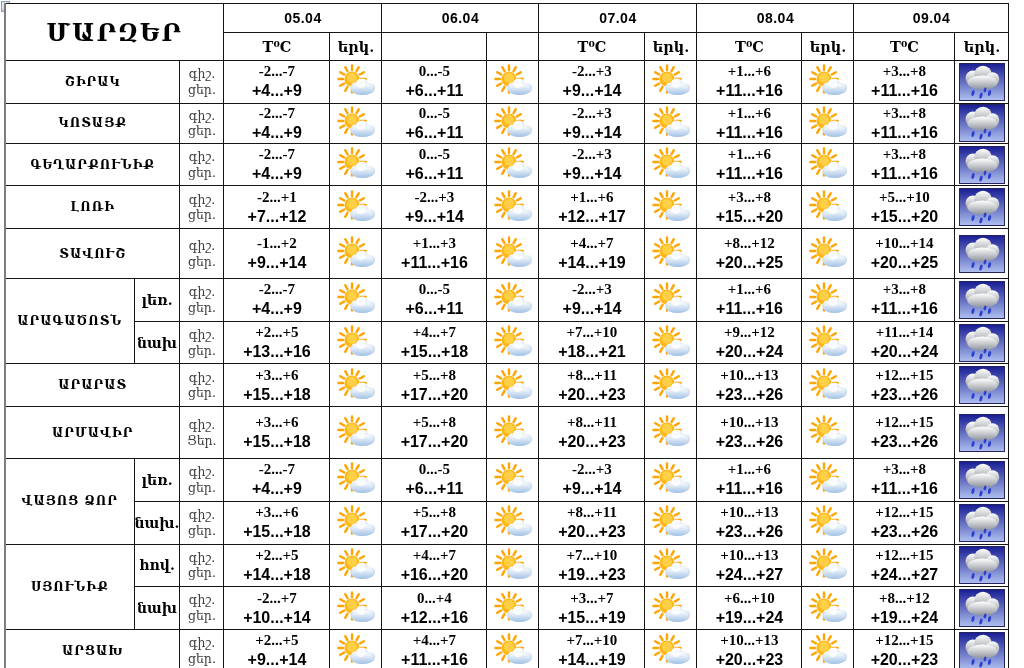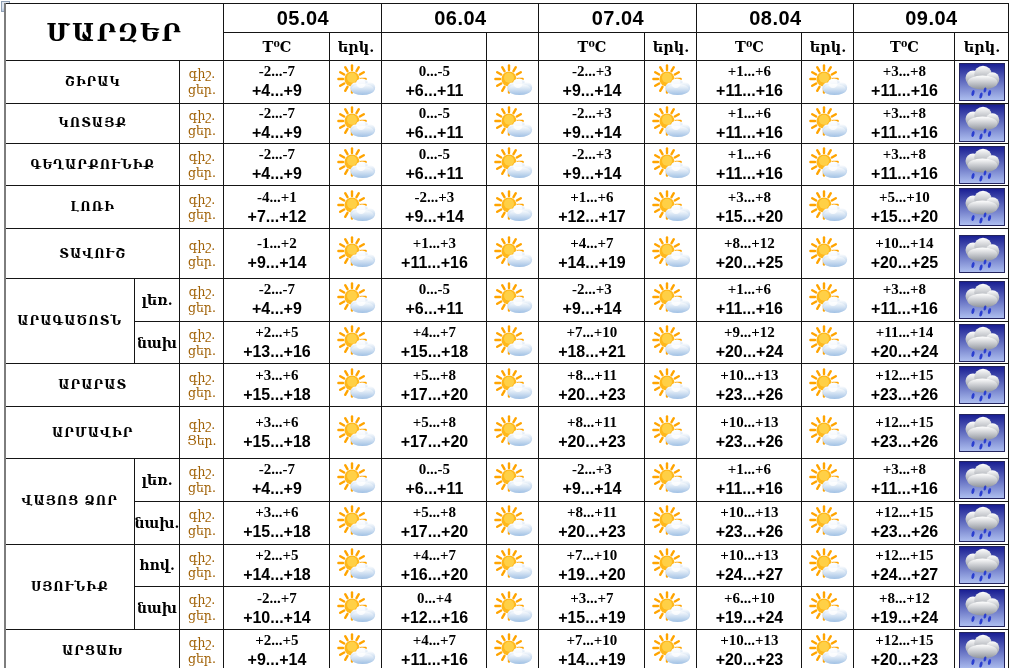--- a/index.html
+++ b/index.html
@@ -11,29 +11,29 @@
 
   .table-wrap{position:absolute;left:4px;top:3px;}
   table.forecast{border-collapse:collapse;table-layout:fixed;background:#fff;padding-left:8px;}
   table.forecast td,table.forecast th{border:1.6px solid #151515;padding:0;
     text-align:center;vertical-align:middle;overflow:hidden;background:#fff;}
   table.forecast{border-left:2px solid #7d7d7d;}
 
   th.corner{font-size:24px;font-weight:700;letter-spacing:2px;
     font-family:"DejaVu Serif","DejaVu Sans",serif;}
   th.date-th{font-family:"Liberation Sans","DejaVu Sans",sans-serif;
-    font-size:20px;font-weight:700;height:28px;letter-spacing:0.5px;}
+    font-size:14px;font-weight:700;height:28px;letter-spacing:0.5px;}
   th.sub-th{font-family:"DejaVu Serif","DejaVu Sans",serif;
     font-size:14.5px;font-weight:700;height:27px;margin-top:48px;}
 
   td.region-cell{font-size:12px;font-weight:700;letter-spacing:1px;
     font-family:"DejaVu Serif","DejaVu Sans",serif;}
   td.sub-cell{font-size:14px;font-weight:700;
     font-family:"DejaVu Serif","DejaVu Sans",serif;}
-  td.labels-cell{font-size:12.5px;line-height:1.25;color:#a16207;
+  td.labels-cell{font-size:12.5px;line-height:1.25;color:#404040;
     font-family:"DejaVu Serif","DejaVu Sans",serif;}
   td.labels-cell div{white-space:nowrap;}
 
   td.temp-cell .night{font-family:"Liberation Serif","DejaVu Serif",serif;
     font-weight:700;font-size:15px;line-height:19px;}
   td.temp-cell .day{font-family:"Liberation Sans","DejaVu Sans",sans-serif;
     font-weight:700;font-size:16px;line-height:20px;}
 
   td.icon-cell svg{display:block;margin:0 auto;}
 </style>
@@ -580,21 +580,21 @@
   </svg>
           </td>
         </tr>
         <tr style="height: 42.7px; margin-top: 38px;">
           <td class="region-cell" colspan="2">ԼՈՌԻ</td>
           <td class="labels-cell">
             <div>գիշ.</div>
             <div>ցեր.</div>
           </td>
           <td class="temp-cell">
-            <div class="night">-4...+1</div>
+            <div class="night">-2...+1</div>
             <div class="day">+7...+12</div>
           </td>
           <td class="icon-cell">
             <svg width="48" height="35" viewBox="0 0 48 35">
     <defs>
                 <linearGradient id="pc18" x1="0" y1="0" x2="0" y2="1">
       <stop offset="0" stop-color="#FFFFFF"></stop>
       <stop offset="1" stop-color="#9FC0E4"></stop>
                 </linearGradient>
               </defs>
@@ -1978,21 +1978,21 @@
     <circle cx="20" cy="13.8" r="5" fill="#FFD34D" opacity="0.85"></circle>
     <circle cx="30" cy="21" r="6.6" fill="url(#pc67)"></circle>
     <circle cx="23.5" cy="23.5" r="5" fill="url(#pc67)"></circle>
     <circle cx="37.5" cy="23.5" r="5.6" fill="url(#pc67)"></circle>
     <ellipse cx="30.5" cy="25.5" rx="11.5" ry="5.6" fill="url(#pc67)"></ellipse>
     <circle cx="29" cy="19.5" r="4.6" fill="#FFFFFF" opacity="0.75"></circle>
   </svg>
           </td>
           <td class="temp-cell">
             <div class="night">+7...+10</div>
-            <div class="day">+19...+20</div>
+            <div class="day">+19...+23</div>
           </td>
           <td class="icon-cell">
             <svg width="48" height="35" viewBox="0 0 48 35">
     <defs>
                 <linearGradient id="pc68" x1="0" y1="0" x2="0" y2="1">
       <stop offset="0" stop-color="#FFFFFF"></stop>
       <stop offset="1" stop-color="#9FC0E4"></stop>
                 </linearGradient>
               </defs>
     <line x1="29.0" y1="15.0" x2="33.6" y2="15.0" stroke="#FFA400" stroke-width="2.4" stroke-linecap="round"></line>

